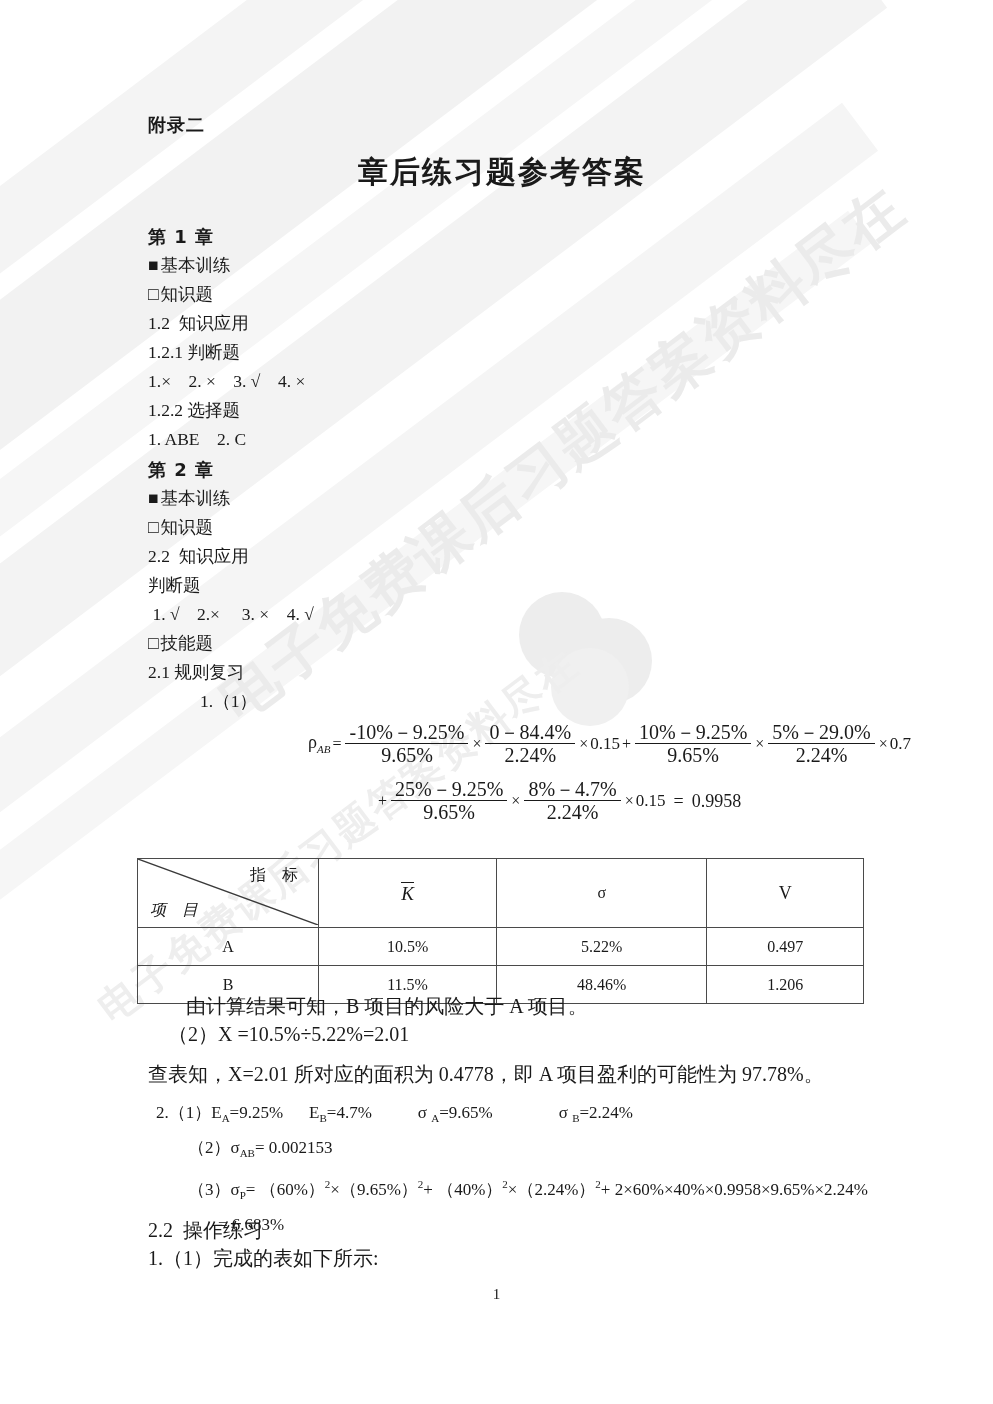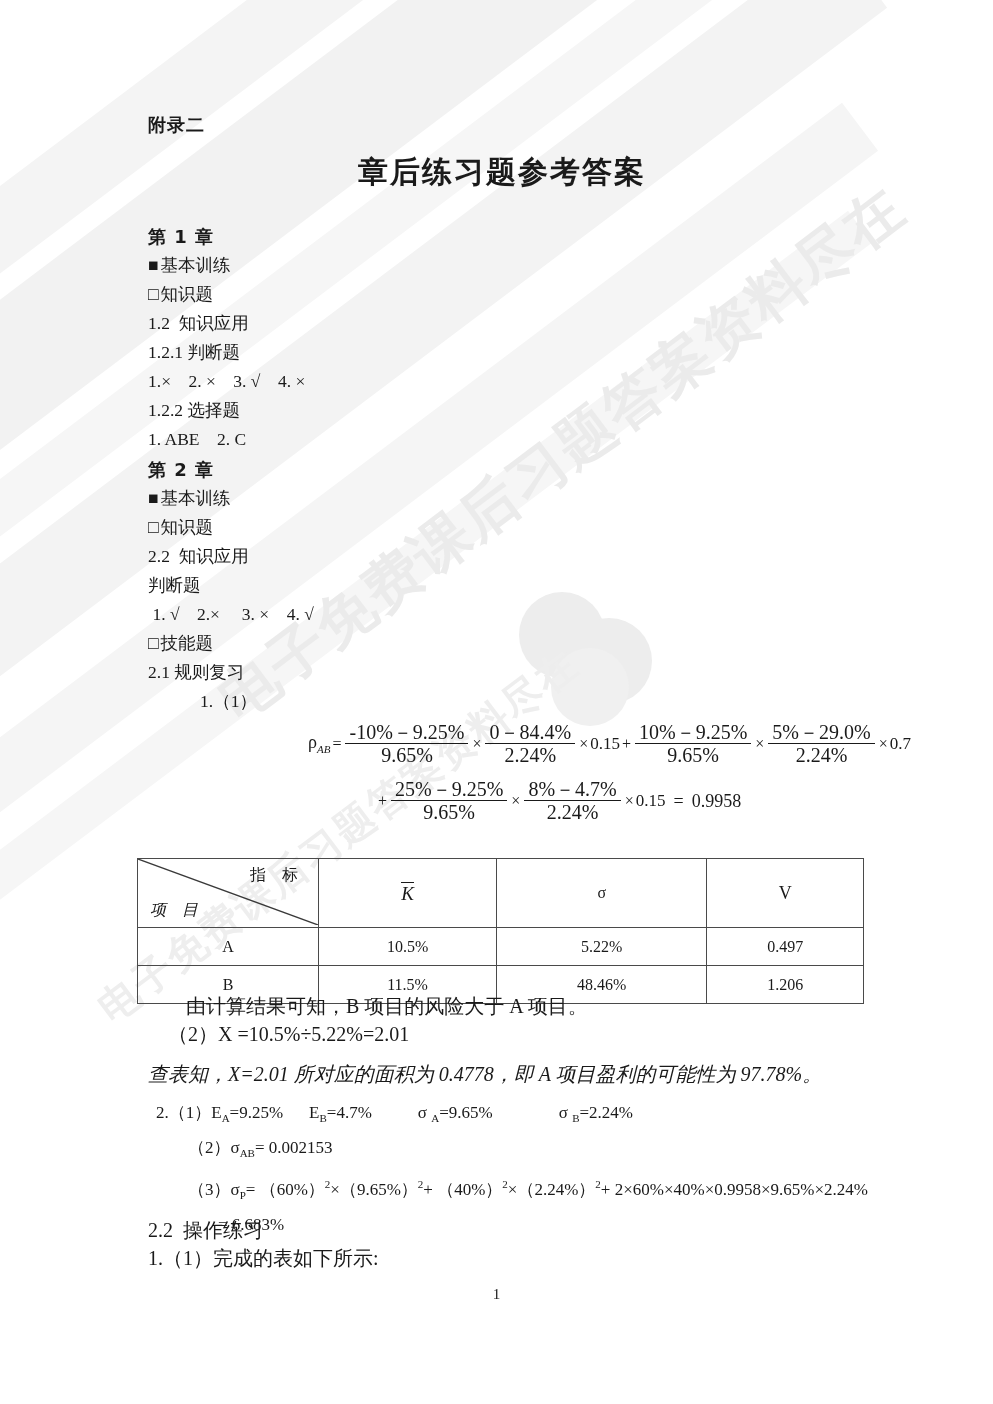--- a/index.html
+++ b/index.html
@@ -215,21 +215,21 @@
     top: 992px;
     width: 780px;
   }
   .tline {
     font-size: 20px;
     line-height: 28px;
     white-space: pre-wrap;
   }
   .tline.ind { padding-left: 38px; }
   .tline.ind-s { padding-left: 20px; }
-  .tline.sp { margin-top: 12px; font-style: italic; }
+  .tline.sp { margin-top: 12px; }
 
   #math-block {
     position: absolute;
     left: 148px;
     top: 1098px;
     width: 790px;
     font-size: 17px;
     line-height: 30px;
   }
   .mline { white-space: nowrap; margin-left: 8px; }

